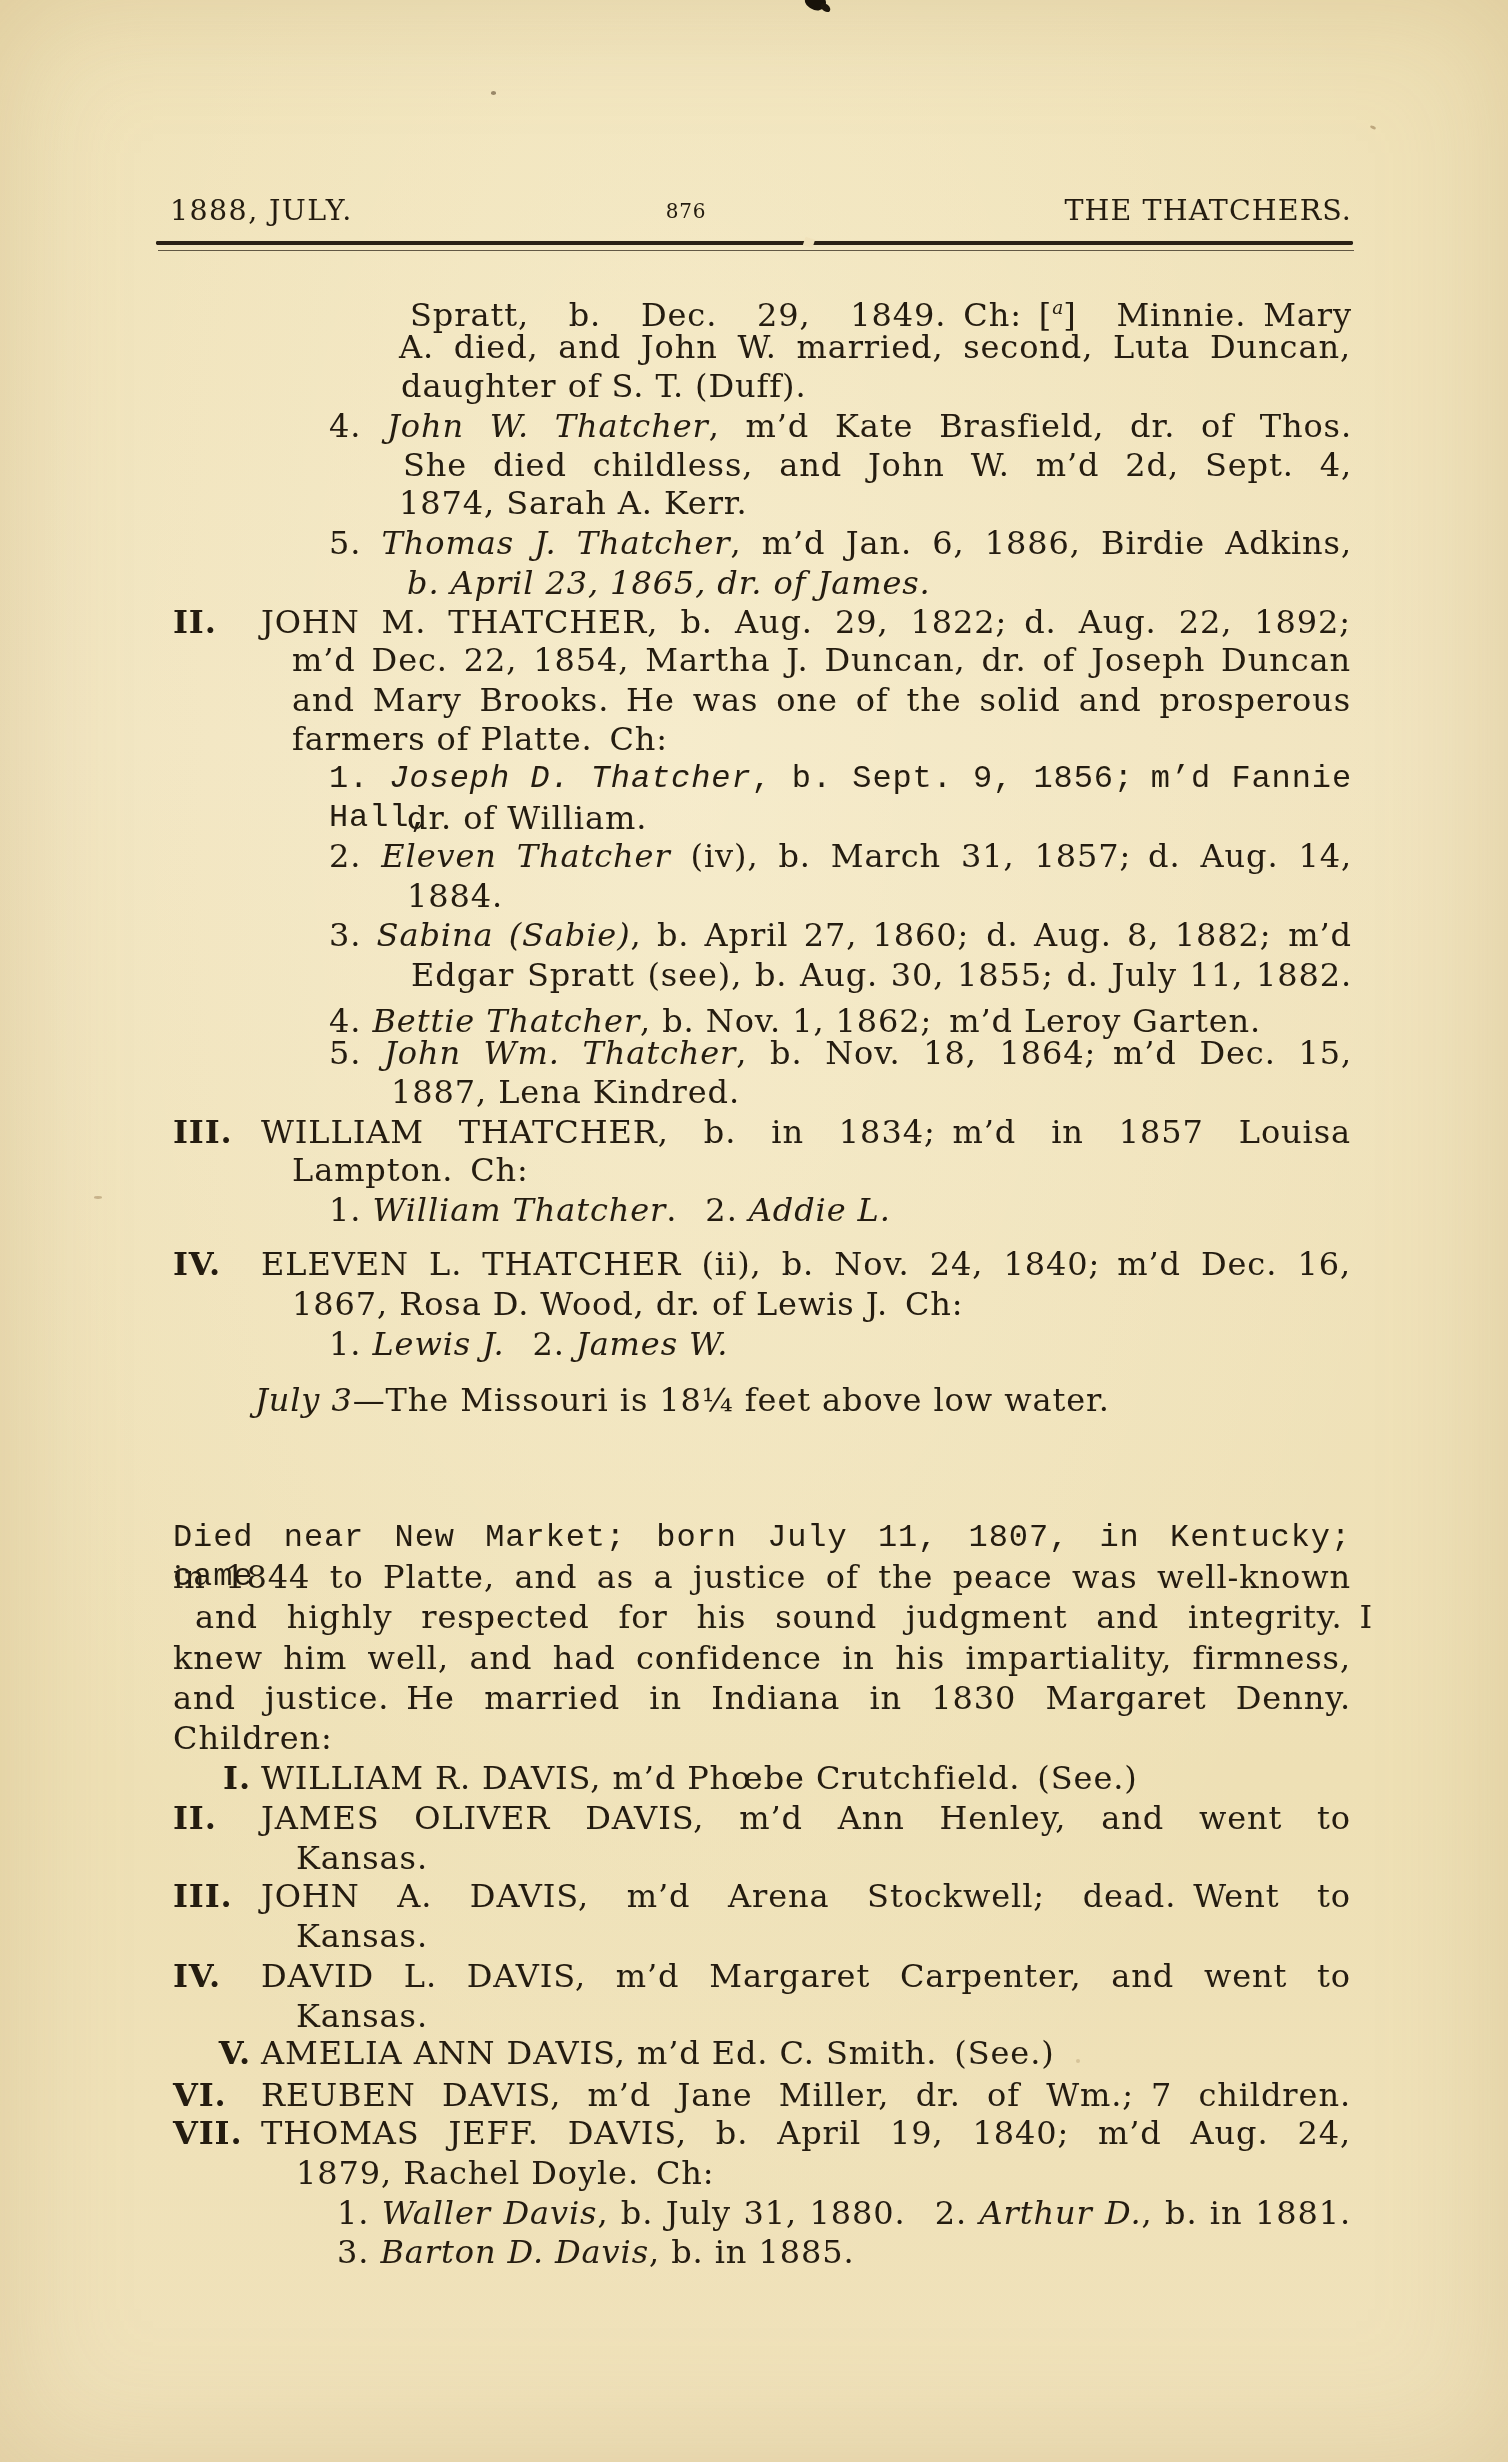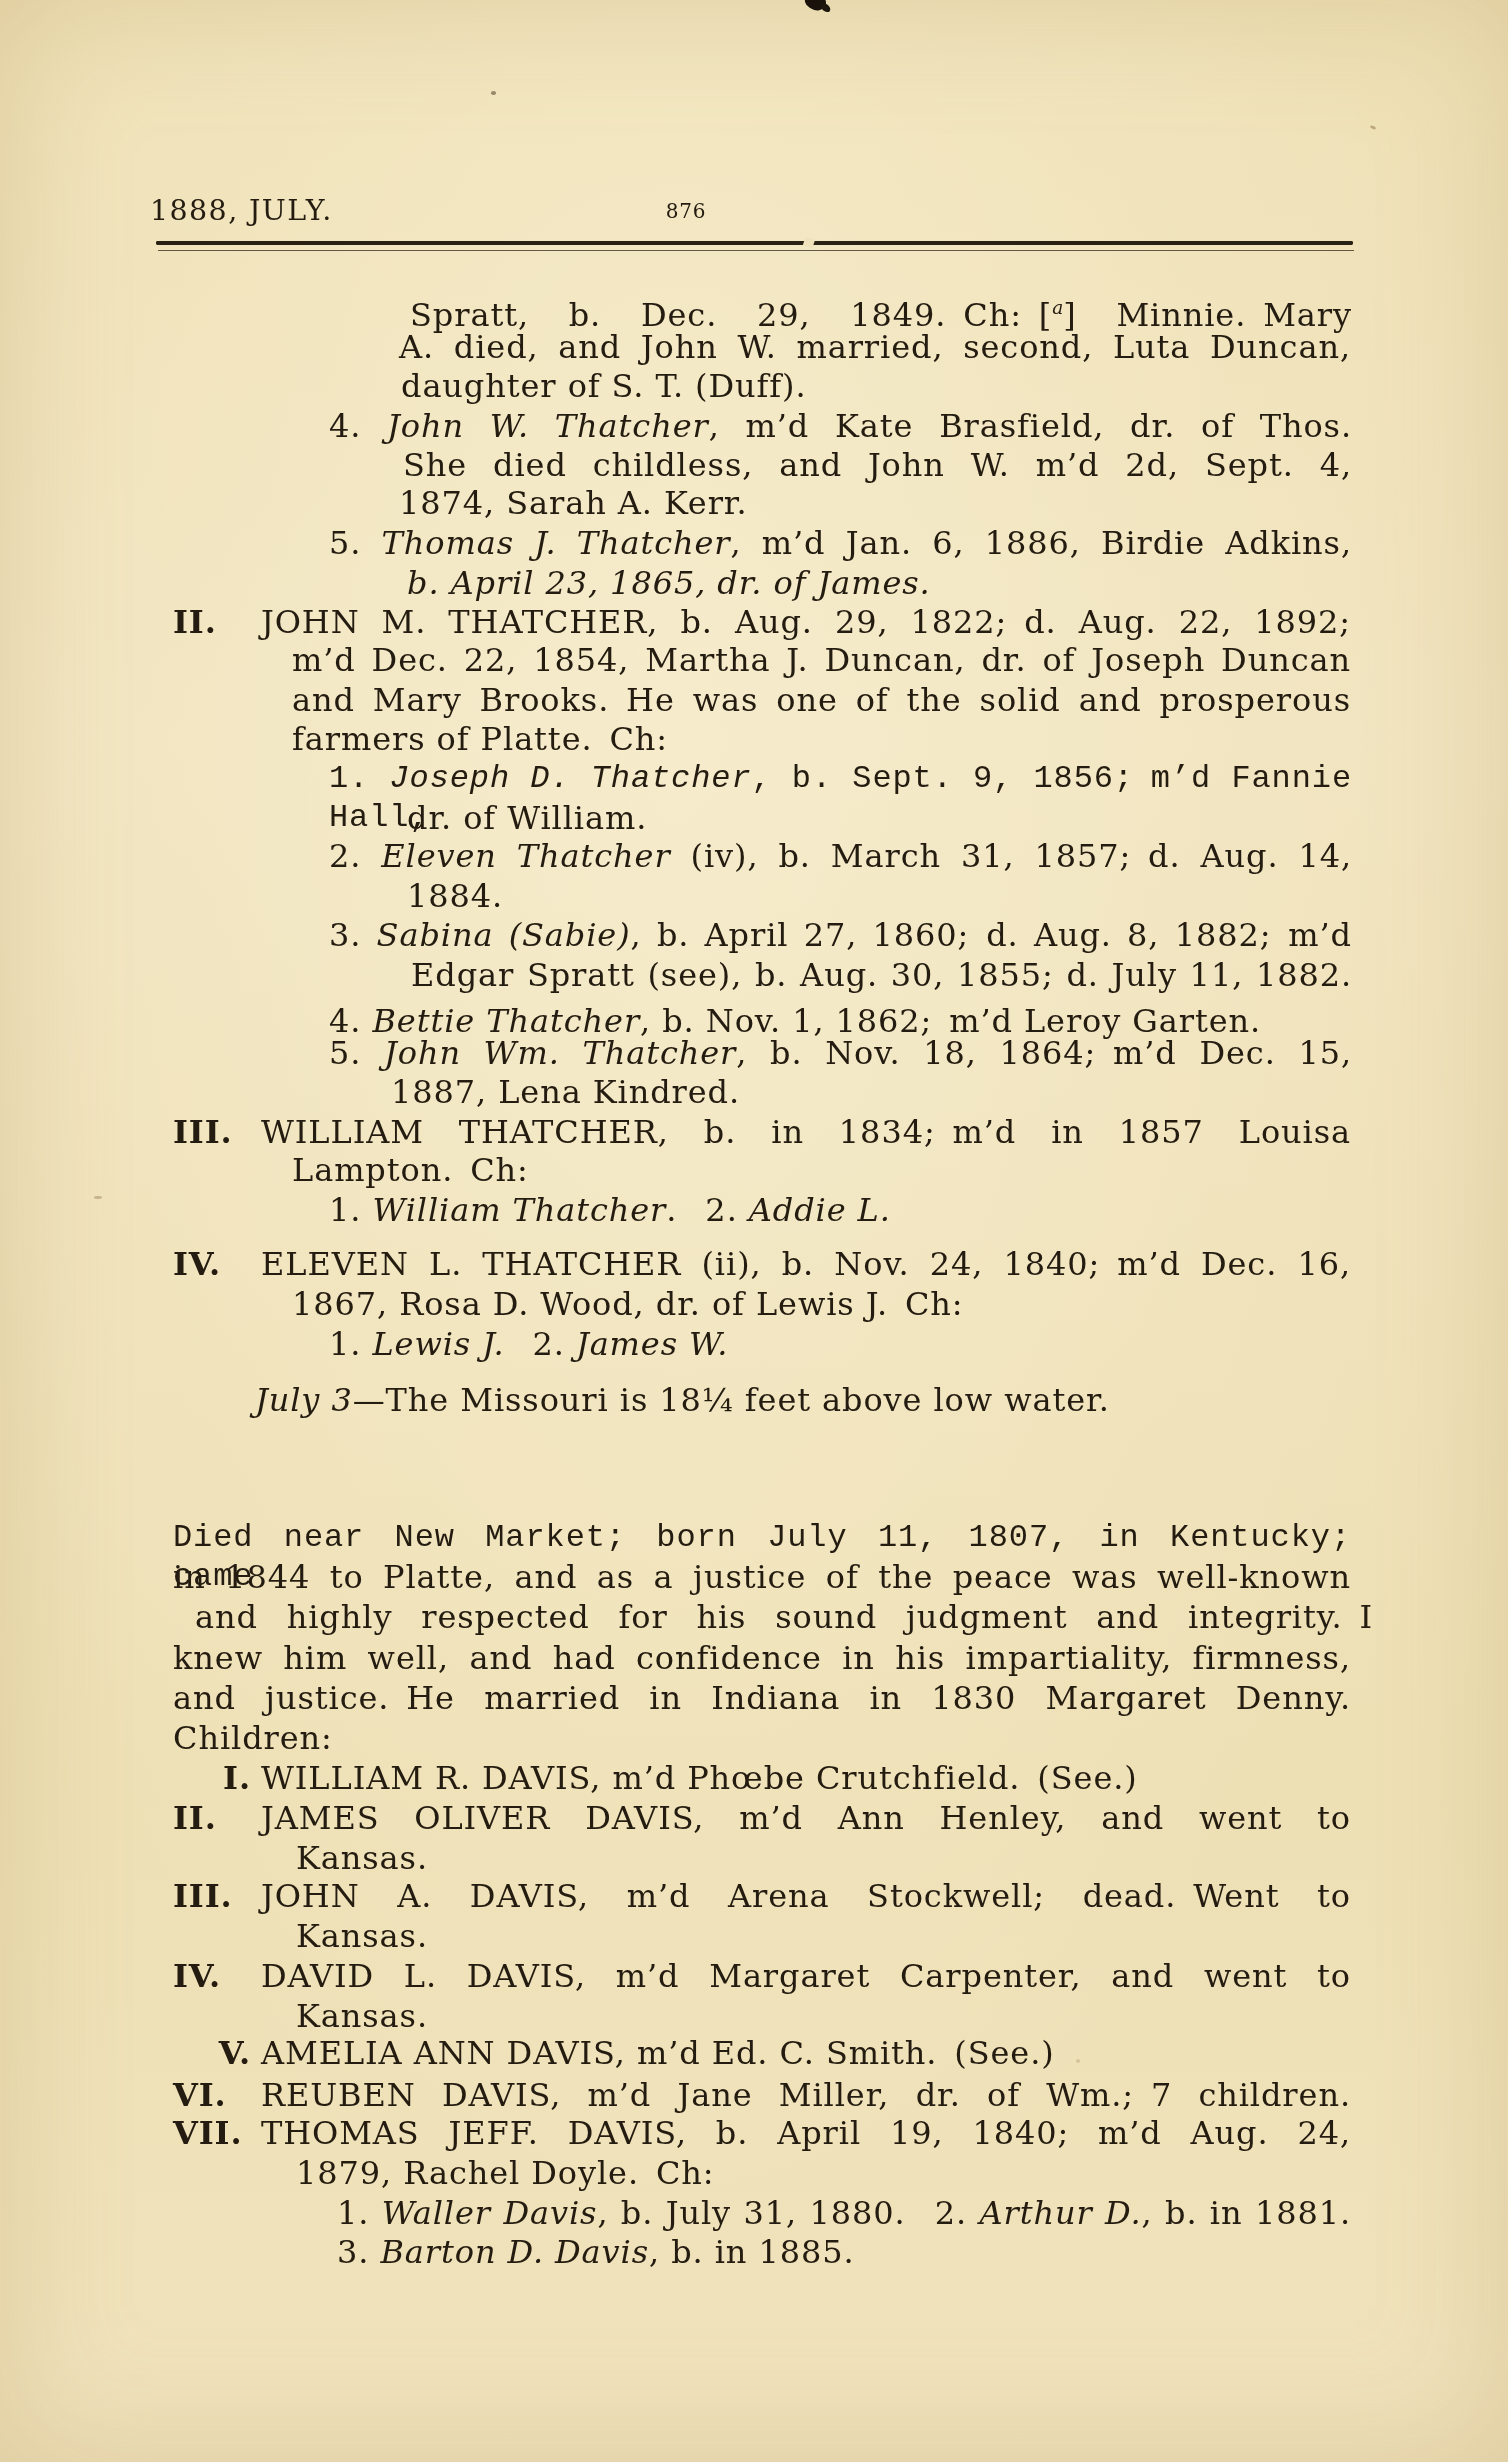--- a/index.html
+++ b/index.html
@@ -10,21 +10,21 @@
     background:
       radial-gradient(ellipse at 45% 30%, rgba(255,250,228,0.35), rgba(255,250,228,0) 65%),
       linear-gradient(180deg,#efe1b6 0%,#f1e4bf 30%,#eee0b5 72%,#f0e2bb 100%);
     background-color:#f0e2bb;
     box-shadow:inset 0 0 128px rgba(175,145,85,0.28);
     font-family:"DejaVu Serif","Liberation Serif",serif;
     color:#241c10;
   }
   
   .runhead{position:absolute;top:194px;font-size:28.5px;line-height:34px;letter-spacing:1.4px;}
-  .rh-date{left:150px;}
+  .rh-date{left:170px;}
   .rh-page{left:0;width:1372px;text-align:center;font-size:20px;letter-spacing:0.7px;}
   .rh-title{left:0;width:1352px;text-align:right;letter-spacing:1.1px;}
   .rule-thick{position:absolute;left:156px;top:241px;width:1197px;height:3.6px;background:#2a2115;border-radius:1.4px;}
   .rule-thin{position:absolute;left:158px;top:250px;width:1196px;height:1.4px;background:#2a2115;opacity:.72;}
   .rule-gap{position:absolute;left:804px;top:238px;width:10px;height:8.6px;background:#f0e2bb;transform:rotate(18deg);}
   
   .line{position:absolute;font-size:32px;line-height:39px;letter-spacing:0.9px;}
   .just{text-align:justify;text-align-last:justify;}
   .roman{display:flex;}
   .rlabel{flex:0 0 78px;text-align:right;margin-right:10px;font-weight:bold;}
@@ -46,20 +46,21 @@
   .speck3{position:absolute;left:94px;top:1196px;width:7.8px;height:2.9px;background:rgba(150,120,80,.45);border-radius:50%;}
   .speck4{position:absolute;left:1076px;top:2059px;width:4.3px;height:4.3px;background:rgba(160,130,85,.3);border-radius:50%;}
 </style>
 </head>
 <body>
 
 <div class="page">
 
   <div class="runhead rh-date">1888, JULY.</div>
   <div class="runhead rh-page">876</div>
+  <div class="runhead rh-title">THE THATCHERS.</div>
 
   <div class="rule-thick"></div>
   <div class="rule-thin"></div>
   <div class="rule-gap"></div>
 
   <div>
       <div class="line just" style="top: 288px; left: 410px; width: 942px;"><span>Spratt, b. Dec. 29, 1849. Ch: [</span><span class="sup">a</span><span>] Minnie. Mary</span></div>
       <div class="line just" style="top: 328px; left: 399px; width: 952px;"><span>A. died, and John W. married, second, Luta Duncan,</span></div>
       <div class="line" style="top: 367px; left: 401px;"><span>daughter of S. T. (Duff).</span></div>
       <div class="line just" style="top: 407px; left: 329px; width: 1023px;"><span>4. </span><span class="it">John W. Thatcher</span><span>, m’d Kate Brasfield, dr. of Thos.</span></div>

